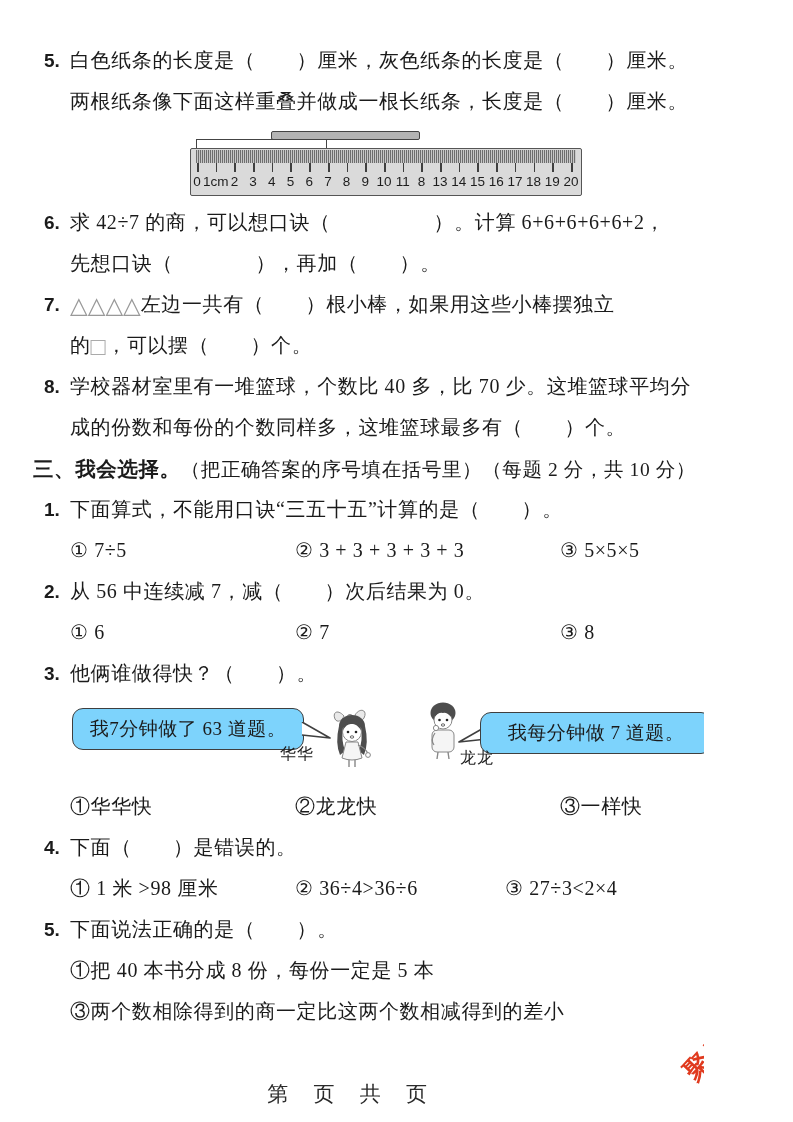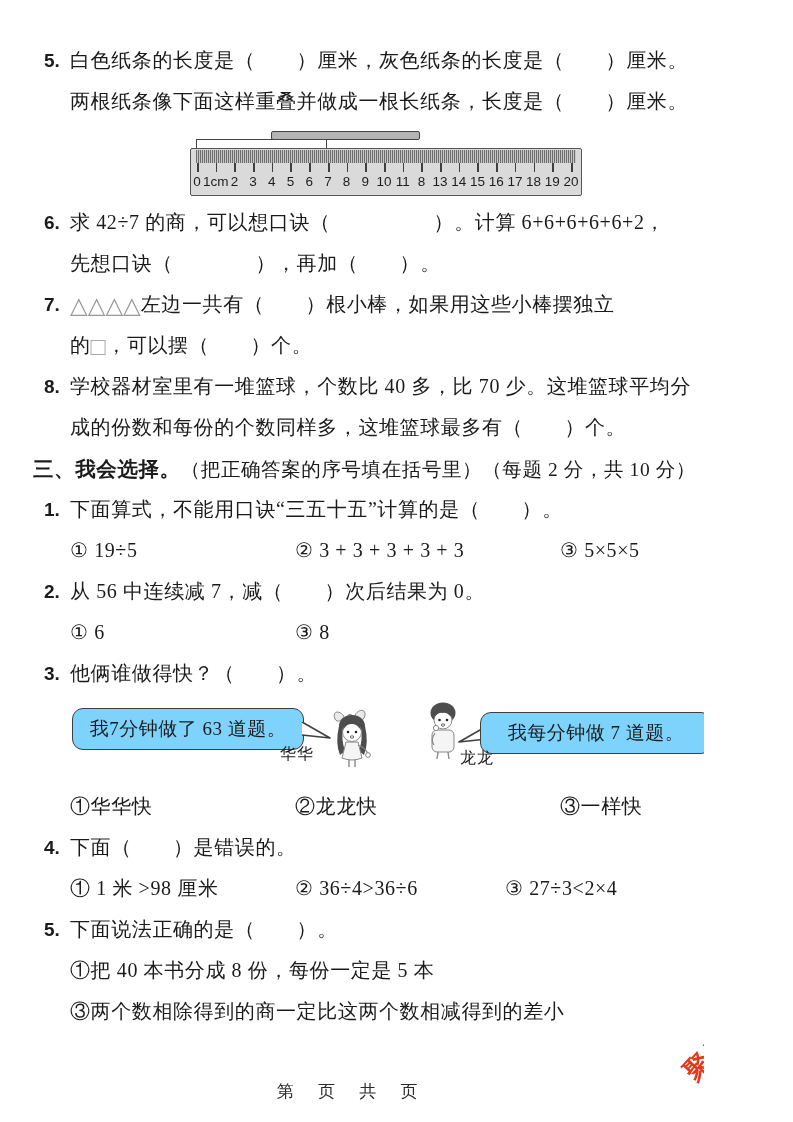--- a/index.html
+++ b/index.html
@@ -47,21 +47,21 @@
   .tail{position:absolute;}
   .tail.tl{left:257px;top:28px;}
   .tail.tr{left:412px;top:32px;}
   .kid{position:absolute;}
   .kid.girl{left:284px;top:12px;}
   .kid.boy{left:378px;top:6px;}
   .kidname{position:absolute;font-size:16px;letter-spacing:1px;}
   .kidname.hh{left:236px;top:50px;}
   .kidname.ll{left:416px;top:54px;}
 
-  .footer{position:absolute;left:0;right:0;top:1080px;text-align:center;font-size:17px;
+  .footer{position:absolute;left:0;right:0;top:1080px;text-align:center;font-size:21px;
           letter-spacing:10px;color:#2a2a2a;}
   .watermark{position:absolute;left:662px;top:1002px;width:160px;text-align:center;
              transform:rotate(-47deg);font-family:"Liberation Sans","DejaVu Sans",sans-serif;
              font-weight:bold;font-size:26px;letter-spacing:5px;white-space:nowrap;}
 </style>
 </head>
 <body>
 
 <div class="page">
   <div class="content">
@@ -135,30 +135,31 @@
     </div>
 
     <div class="line sec-title">
       <span class="sec-bold">三、我会选择。</span><span class="sec-note">（把正确答案的序号填在括号里）（每题 2 分，共 10 分）</span>
     </div>
 
     <div class="line">
       <span class="qnum">1.</span><span>下面算式，不能用口诀“三五十五”计算的是（　　）。</span>
     </div>
     <div class="opts">
-      <span>① 19÷5</span>
+      <span>① 7÷5</span>
       <span>② 3 + 3 + 3 + 3 + 3</span>
       <span>③ 5×5×5</span>
     </div>
 
     <div class="line">
       <span class="qnum">2.</span><span>从 56 中连续减 7，减（　　）次后结果为 0。</span>
     </div>
     <div class="opts">
       <span>① 6</span>
+      <span>② 7</span>
       <span>③ 8</span>
     </div>
 
     <div class="line">
       <span class="qnum">3.</span><span>他俩谁做得快？（　　）。</span>
     </div>
 
     <div class="dialog">
       <div class="bubble left">我7分钟做了 63 道题。</div>
       <svg class="tail tl" width="32" height="20" viewBox="0 0 32 20">

